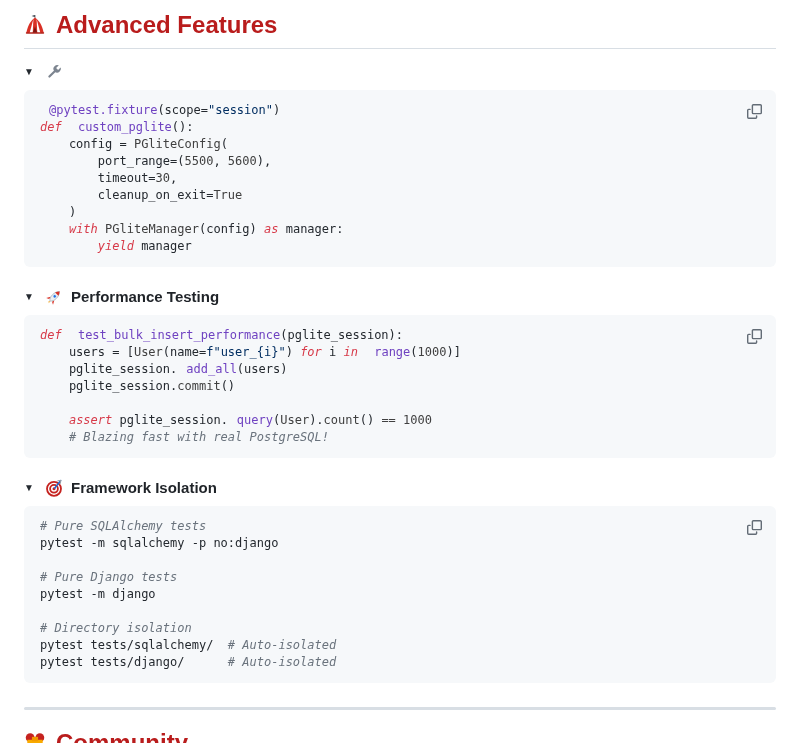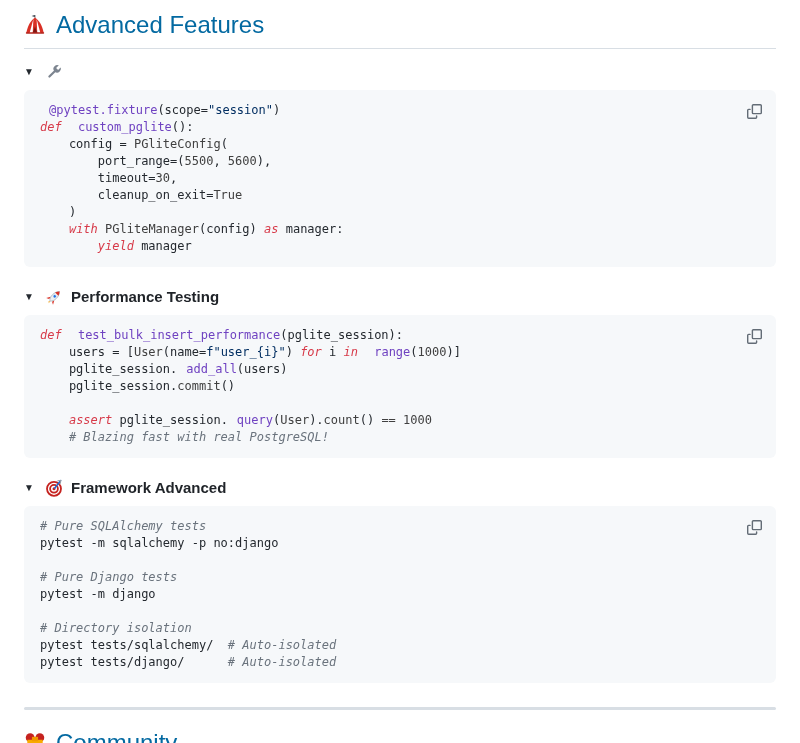--- a/index.html
+++ b/index.html
@@ -6,24 +6,24 @@
   html, body { margin: 0; padding: 0; }
   body {
     width: 800px; height: 743px; overflow: hidden;
     background: #ffffff; color: #24292f;
     font-family: "Liberation Sans", "DejaVu Sans", sans-serif;
   }
   .container { padding: 10px 24px 0 24px; }
 
   h2.md-h2 {
     display: flex; align-items: center; gap: 10px;
-    font-size: 24px; font-weight: 400; line-height: 30px;
+    font-size: 24px; font-weight: 700; line-height: 30px;
     margin: 0; padding-bottom: 8px;
     border-bottom: 1px solid #d8dee4;
-    color: #0369a1;
+    color: #b91c1c;
   }
   h2.md-h2.no-border { border-bottom: none; padding-bottom: 0; }
 
   details.feature { margin: 14px 0 20px 0; }
   summary.feature-summary {
     display: flex; align-items: center; gap: 8px;
     list-style: none; cursor: pointer;
     font-size: 15px; font-weight: 700; color: #1f2328;
     line-height: 19px;
   }
@@ -146,21 +146,21 @@
       <span class="tri">▼</span>
       <span class="emoji-svg">
         <svg viewBox="0 0 18 18">
           <circle cx="9" cy="9.8" r="7" fill="#ffffff" stroke="#c5221f" stroke-width="1.8"></circle>
           <circle cx="9" cy="9.8" r="3.9" fill="#ffffff" stroke="#c5221f" stroke-width="1.8"></circle>
           <circle cx="9" cy="9.8" r="1.5" fill="#c5221f"></circle>
           <path d="M15.6 1.6 L9.6 9.2" stroke="#1967d2" stroke-width="1.5" stroke-linecap="round"></path>
           <path d="M15.8 1.4 l-3 .4 M15.8 1.4 l-.4 3" stroke="#9aa0a6" stroke-width="1" stroke-linecap="round"></path>
         </svg>
       </span>
-      <span class="sec-title">Framework Advanced</span>
+      <span class="sec-title">Framework Isolation</span>
     </summary>
     <div class="code-wrap">
       <pre class="code"><div class="code-line"><span class="tok-com"># Pure SQLAlchemy tests</span></div><div class="code-line"><span class="tok-pl">pytest -m sqlalchemy -p no:django</span></div><div class="code-line"></div><div class="code-line"><span class="tok-com"># Pure Django tests</span></div><div class="code-line"><span class="tok-pl">pytest -m django</span></div><div class="code-line"></div><div class="code-line"><span class="tok-com"># Directory isolation</span></div><div class="code-line"><span class="tok-pl">pytest tests/sqlalchemy/</span><span class="tok-com">  # Auto-isolated</span></div><div class="code-line"><span class="tok-pl">pytest tests/django/</span><span class="tok-com">      # Auto-isolated</span></div></pre>
       <button class="copy-btn" aria-label="copy">
         <svg viewBox="0 0 16 16">
           <path d="M0 6.75C0 5.784.784 5 1.75 5h1.5a.75.75 0 0 1 0 1.5h-1.5a.25.25 0 0 0-.25.25v7.5c0 .138.112.25.25.25h7.5a.25.25 0 0 0 .25-.25v-1.5a.75.75 0 0 1 1.5 0v1.5A1.75 1.75 0 0 1 9.25 16h-7.5A1.75 1.75 0 0 1 0 14.25Z"></path>
           <path d="M5 1.75C5 .784 5.784 0 6.75 0h7.5C15.216 0 16 .784 16 1.75v7.5A1.75 1.75 0 0 1 14.25 11h-7.5A1.75 1.75 0 0 1 5 9.25Zm1.75-.25a.25.25 0 0 0-.25.25v7.5c0 .138.112.25.25.25h7.5a.25.25 0 0 0 .25-.25v-7.5a.25.25 0 0 0-.25-.25Z"></path>
         </svg>
       </button>
     </div>

